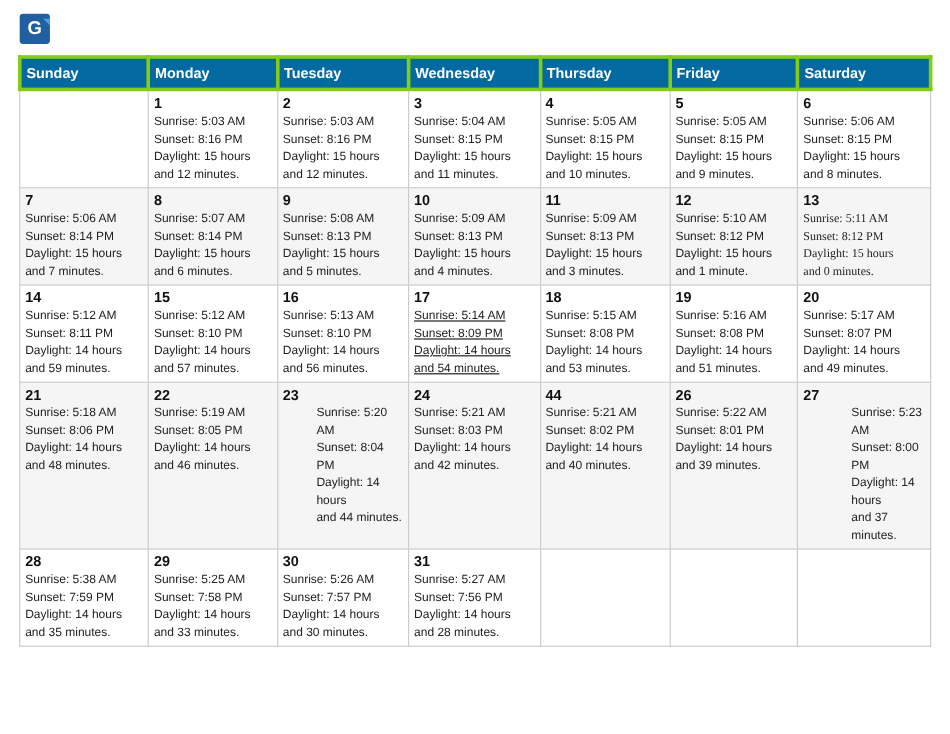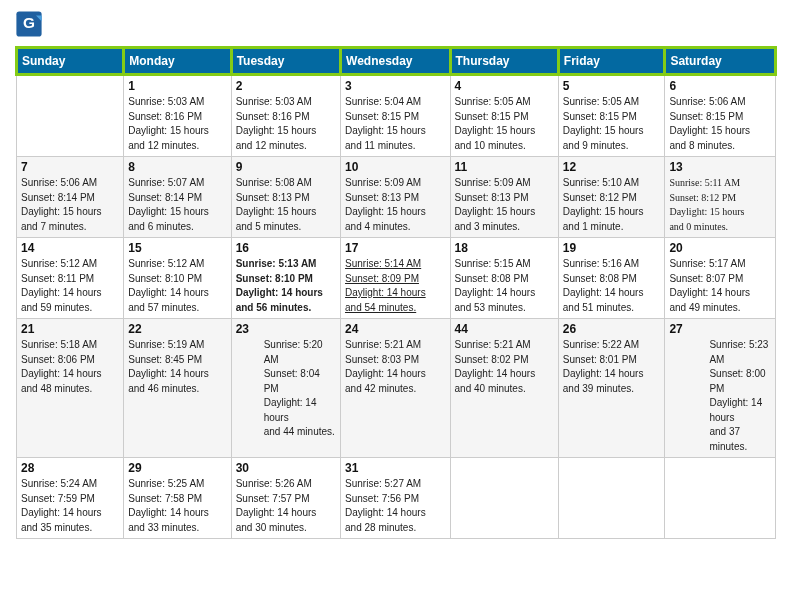--- a/index.html
+++ b/index.html
@@ -226,21 +226,21 @@
           </td>
           <td>
             <span class="day-num">15</span>
             <div class="day-info" style="white-space: pre-line;">Sunrise: 5:12 AM
 Sunset: 8:10 PM
 Daylight: 14 hours
 and 57 minutes.</div>
           </td>
           <td>
             <span class="day-num">16</span>
-            <div class="day-info" style="white-space: pre-line; font-weight: bold;">Sunrise: 5:13 AM
+            <div class="day-info" style="white-space: pre-line;">Sunrise: 5:13 AM
 Sunset: 8:10 PM
 Daylight: 14 hours
 and 56 minutes.</div>
           </td>
           <td>
             <span class="day-num">17</span>
             <div class="day-info" style="white-space: pre-line; text-decoration: underline;">Sunrise: 5:14 AM
 Sunset: 8:09 PM
 Daylight: 14 hours
 and 54 minutes.</div>
@@ -271,21 +271,21 @@
           <td>
             <span class="day-num">21</span>
             <div class="day-info" style="white-space: pre-line;">Sunrise: 5:18 AM
 Sunset: 8:06 PM
 Daylight: 14 hours
 and 48 minutes.</div>
           </td>
           <td>
             <span class="day-num">22</span>
             <div class="day-info" style="white-space: pre-line;">Sunrise: 5:19 AM
-Sunset: 8:45 PM
+Sunset: 8:05 PM
 Daylight: 14 hours
 and 46 minutes.</div>
           </td>
           <td>
             <span class="day-num">23</span>
             <div class="day-info" style="white-space: pre-line; margin-left: 28px;">Sunrise: 5:20 AM
 Sunset: 8:04 PM
 Daylight: 14 hours
 and 44 minutes.</div>
           </td>
@@ -314,21 +314,21 @@
             <span class="day-num">27</span>
             <div class="day-info" style="white-space: pre-line; margin-left: 40px;">Sunrise: 5:23 AM
 Sunset: 8:00 PM
 Daylight: 14 hours
 and 37 minutes.</div>
           </td>
         </tr>
         <tr>
           <td>
             <span class="day-num">28</span>
-            <div class="day-info" style="white-space: pre-line;">Sunrise: 5:24 AM
+            <div class="day-info" style="white-space: pre-line;">Sunrise: 5:38 AM
 Sunset: 7:59 PM
 Daylight: 14 hours
 and 35 minutes.</div>
           </td>
           <td>
             <span class="day-num">29</span>
             <div class="day-info" style="white-space: pre-line;">Sunrise: 5:25 AM
 Sunset: 7:58 PM
 Daylight: 14 hours
 and 33 minutes.</div>

